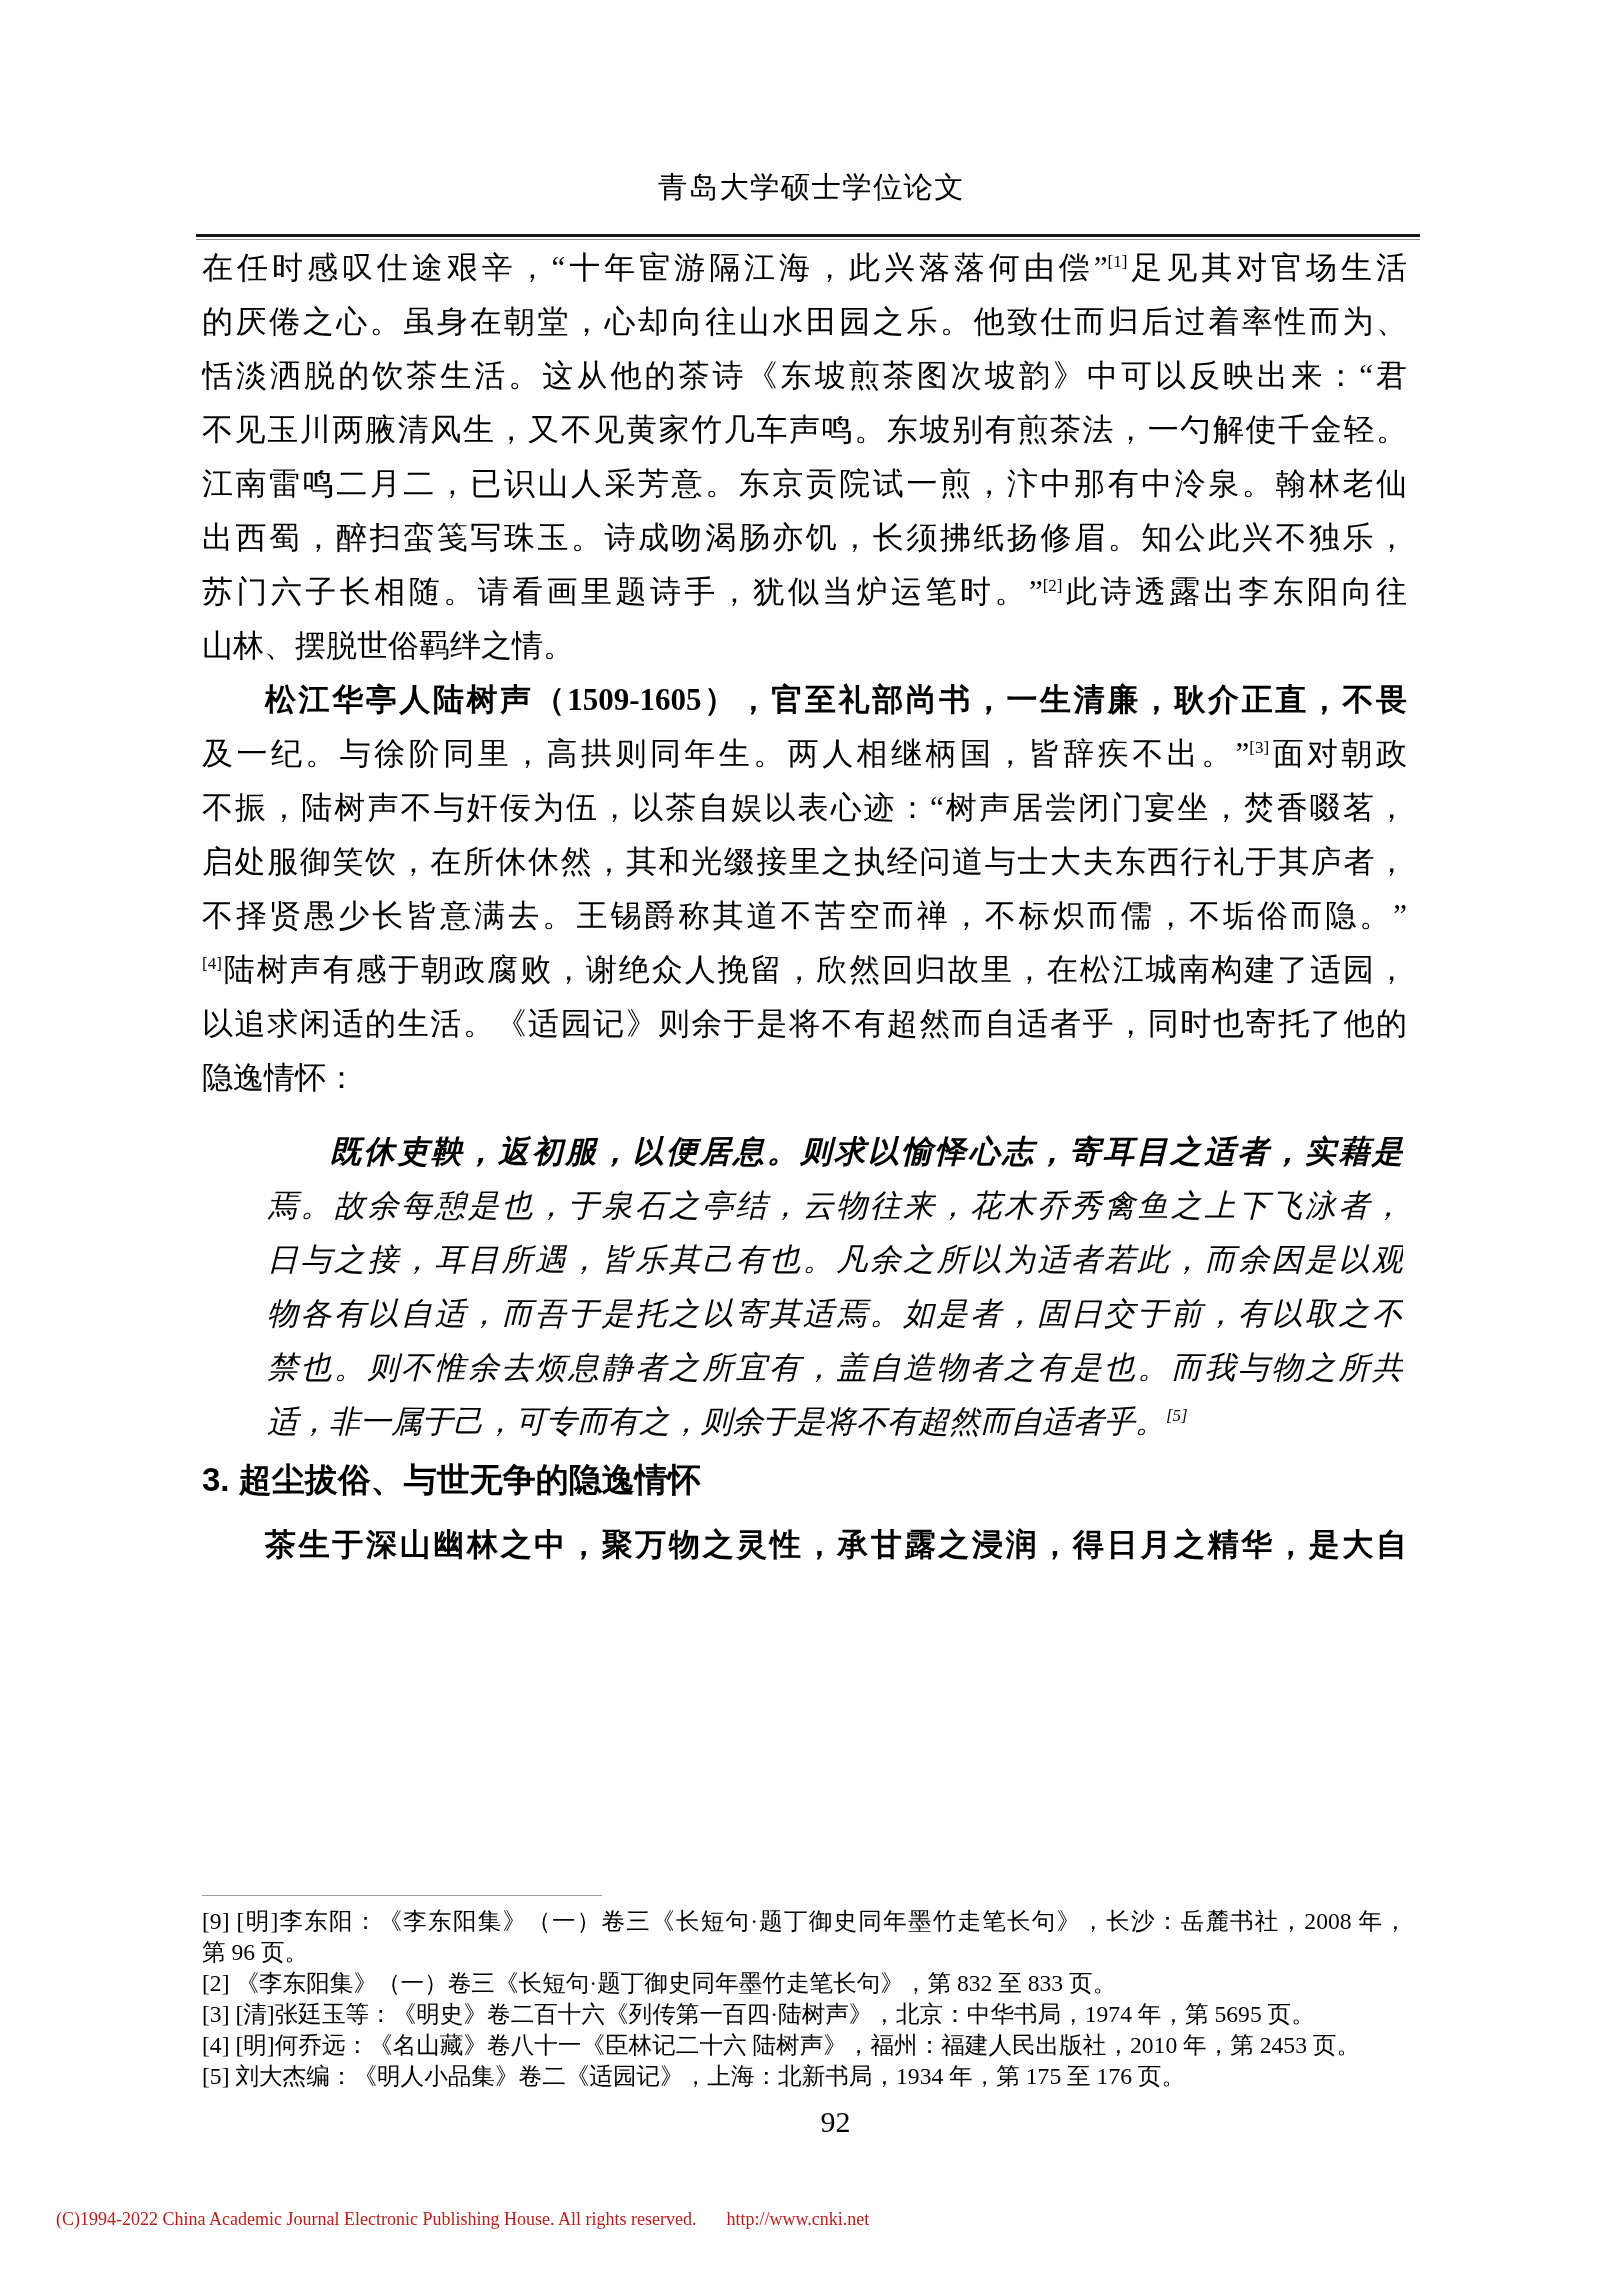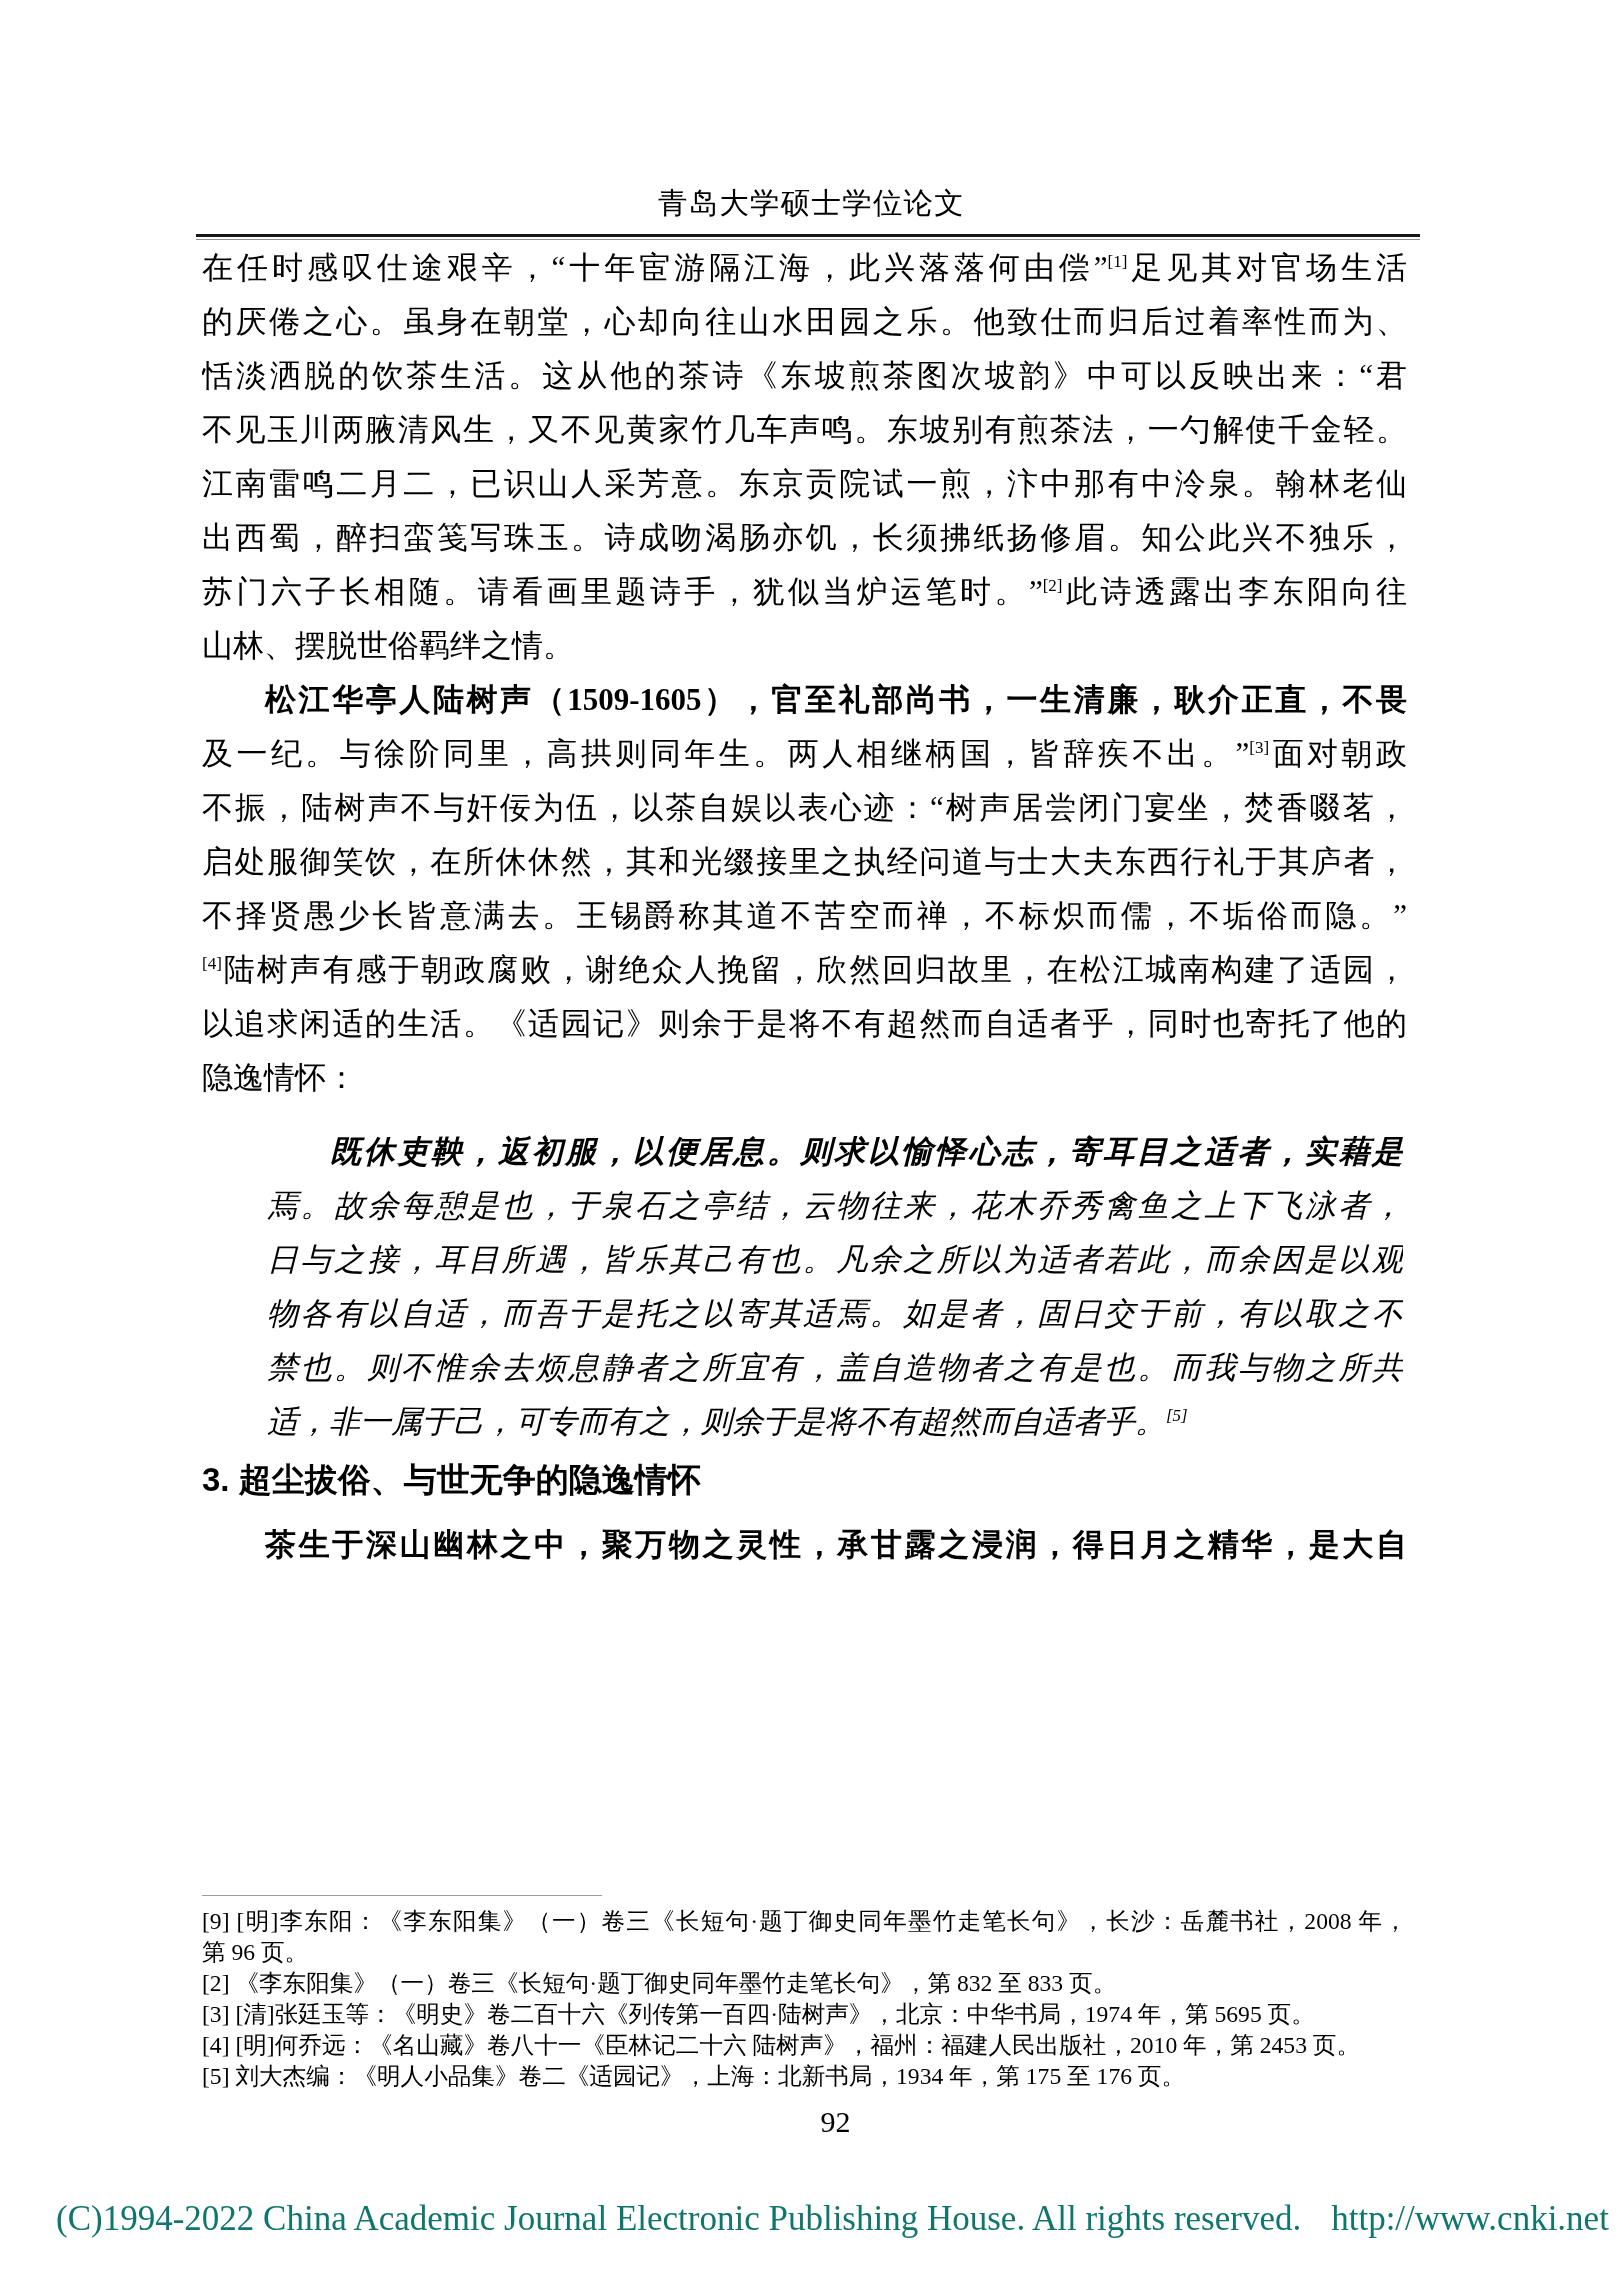--- a/index.html
+++ b/index.html
@@ -9,21 +9,21 @@
     width:1623px;
     height:2295px;
     background:#ffffff;
     font-family:"Liberation Serif","DejaVu Serif",serif;
     color:#000000;
     overflow:hidden;
   }
   
   .header-title{
     position:absolute;
-    top:185px;left:0;right:0;
+    top:169px;left:0;right:0;
     height:37px;line-height:37px;
     text-align:center;
     font-size:29.4px;
     letter-spacing:1.3px;
   }
   .rule-thick{
     position:absolute;
     top:234px;left:196px;width:1224px;height:3.3px;
     background:#161616;
   }
@@ -92,22 +92,22 @@
     height:30px;line-height:30px;
     text-align:center;
     font-size:30px;
     padding-left:48px;
   }
   
   .pfooter{
     position:absolute;
     top:2204px;left:56px;right:52px;
     height:30px;line-height:30px;
-    color:#0f766e;
-    font-size:35px;
+    color:#b91c1c;
+    font-size:18px;
     white-space:nowrap;
   }
   .pfooter .url{ margin-left:30px; }
 </style>
 </head>
 <body>
 
 <div class="page">
 
   <div class="header-title">青岛大学硕士学位论文</div>

